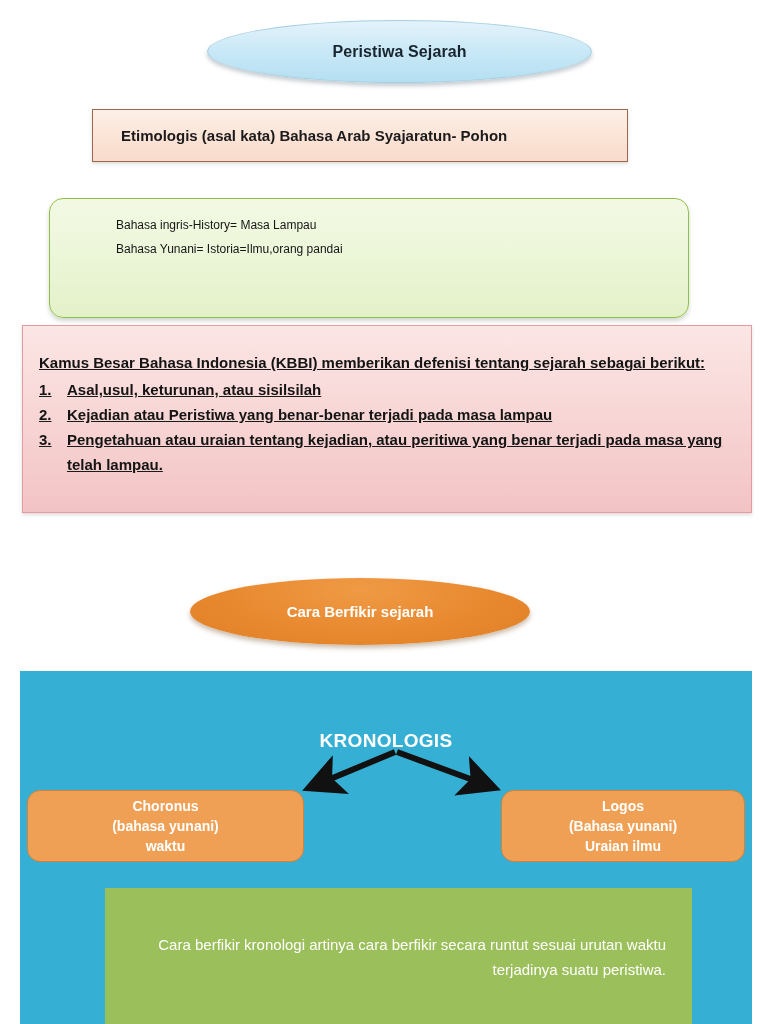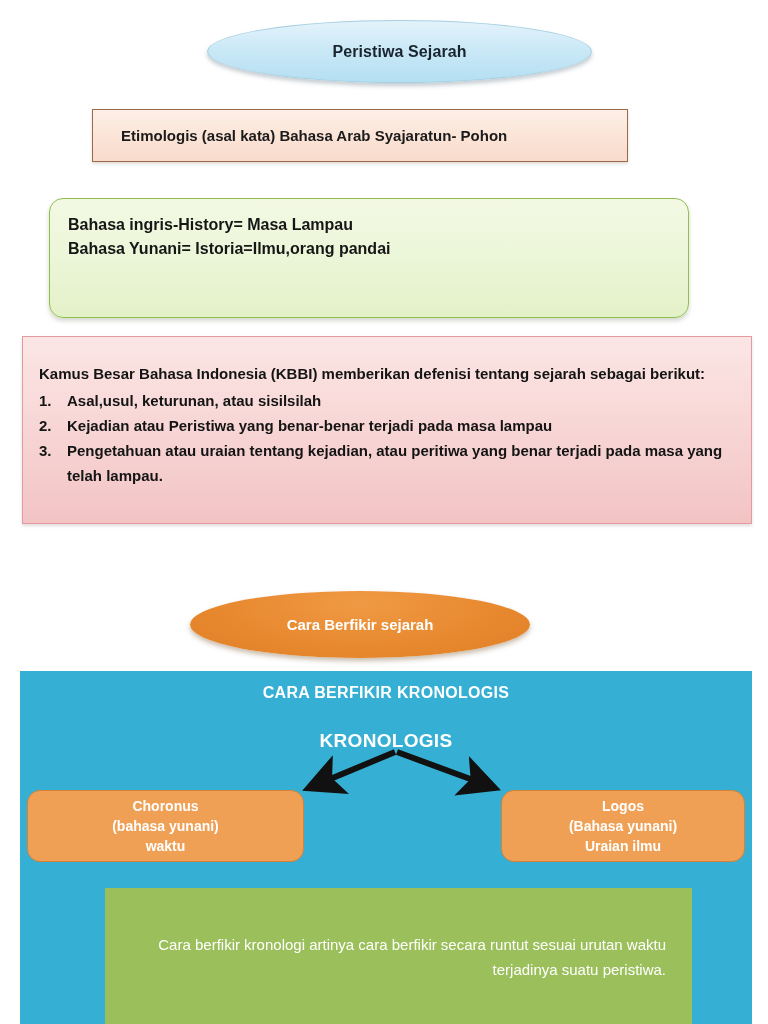--- a/index.html
+++ b/index.html
@@ -67,39 +67,41 @@
     width: 640px;
     height: 120px;
     box-sizing: border-box;
     background: linear-gradient(to bottom, #f3f9e4 0%, #eaf5d5 60%, #e3f1c8 100%);
     border: 1px solid #8fbf4a;
     border-radius: 14px;
     padding: 14px 18px;
     box-shadow: 0 3px 4px rgba(110,125,95,0.3);
   }
   .box-bahasa-line {
-    font-size: 16px;
-    font-weight: bold;
+    font-size: 12px;
+    font-weight: normal;
     color: #161616;
     line-height: 24px;
     white-space: nowrap;
+    margin-left: 48px;
   }
 
   
   .box-kbbi {
     position: absolute;
     left: 22px;
-    top: 336px;
+    top: 325px;
     width: 730px;
     height: 188px;
     box-sizing: border-box;
     background: linear-gradient(to bottom, #fbe6e5 0%, #f8d9d8 40%, #f3c3c4 100%);
     border: 1px solid #e39ba2;
     padding: 24px 12px 12px 12px;
     box-shadow: 0 2px 3px rgba(140,110,115,0.25);
+    text-decoration: underline;
   }
   .kbbi-intro {
     font-size: 15px;
     font-weight: bold;
     color: #141414;
     text-align: justify;
     line-height: 25px;
     margin: 0 0 2px 0;
     padding: 0 4px 0 4px;
   }
@@ -119,21 +121,21 @@
   .kbbi-num {
     width: 28px;
     flex: 0 0 28px;
   }
   .kbbi-txt { flex: 1 1 auto; }
 
   
   .ellipse-orange {
     position: absolute;
     left: 190px;
-    top: 591px;
+    top: 578px;
     width: 340px;
     height: 67px;
     border-radius: 50%;
     background: radial-gradient(ellipse at 50% 18%, #ef9a45 0%, #e8892f 55%, #df7f26 100%);
     display: flex;
     align-items: center;
     justify-content: center;
     box-shadow: 0 3px 5px rgba(120,85,45,0.4);
   }
   .ellipse-orange-label {
@@ -257,21 +259,20 @@
     </li>
   </ul>
 </div>
 
 <div class="ellipse-orange">
   <span class="ellipse-orange-label">Cara Berfikir sejarah</span>
 </div>
 
 <div class="panel-teal">
 
-  <div class="teal-title">CARA BERFIKIR KRONOLOGIS</div>
 
   <div class="teal-subtitle">KRONOLOGIS</div>
 
   <svg class="arrows" viewBox="0 0 732 353">
     <defs>
       <marker id="ah" markerWidth="7" markerHeight="7" refX="5.4" refY="3.5" orient="auto">
         <polygon points="0,0 7,3.5 0,7 1.6,3.5" fill="#111111"></polygon>
       </marker>
     </defs>
     <line x1="375" y1="81" x2="291" y2="116" stroke="#111111" stroke-width="6" marker-end="url(#ah)"></line>

